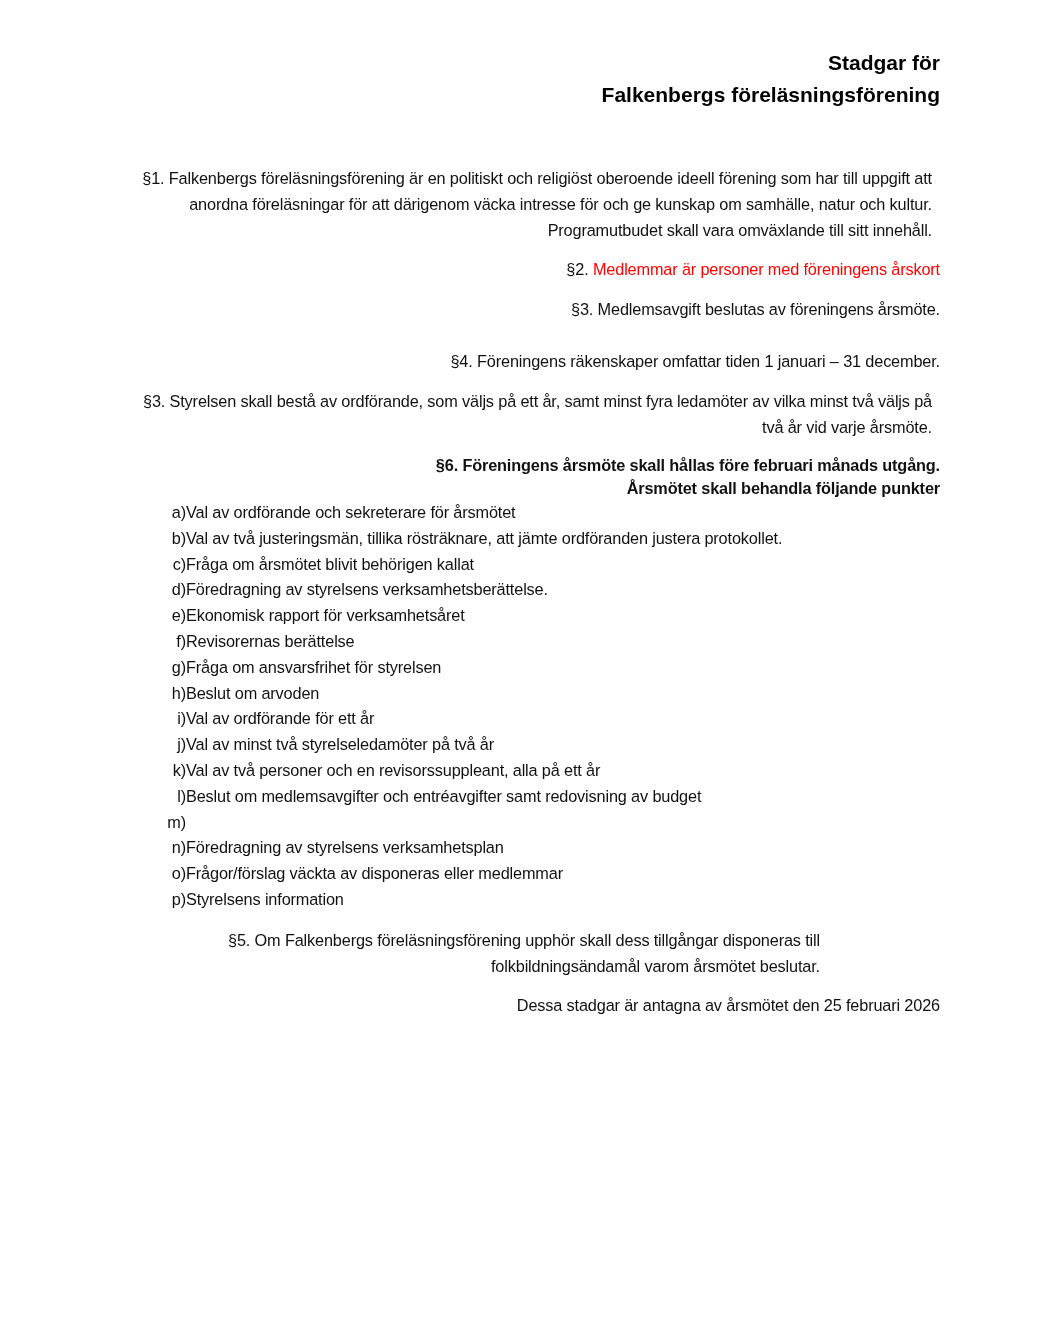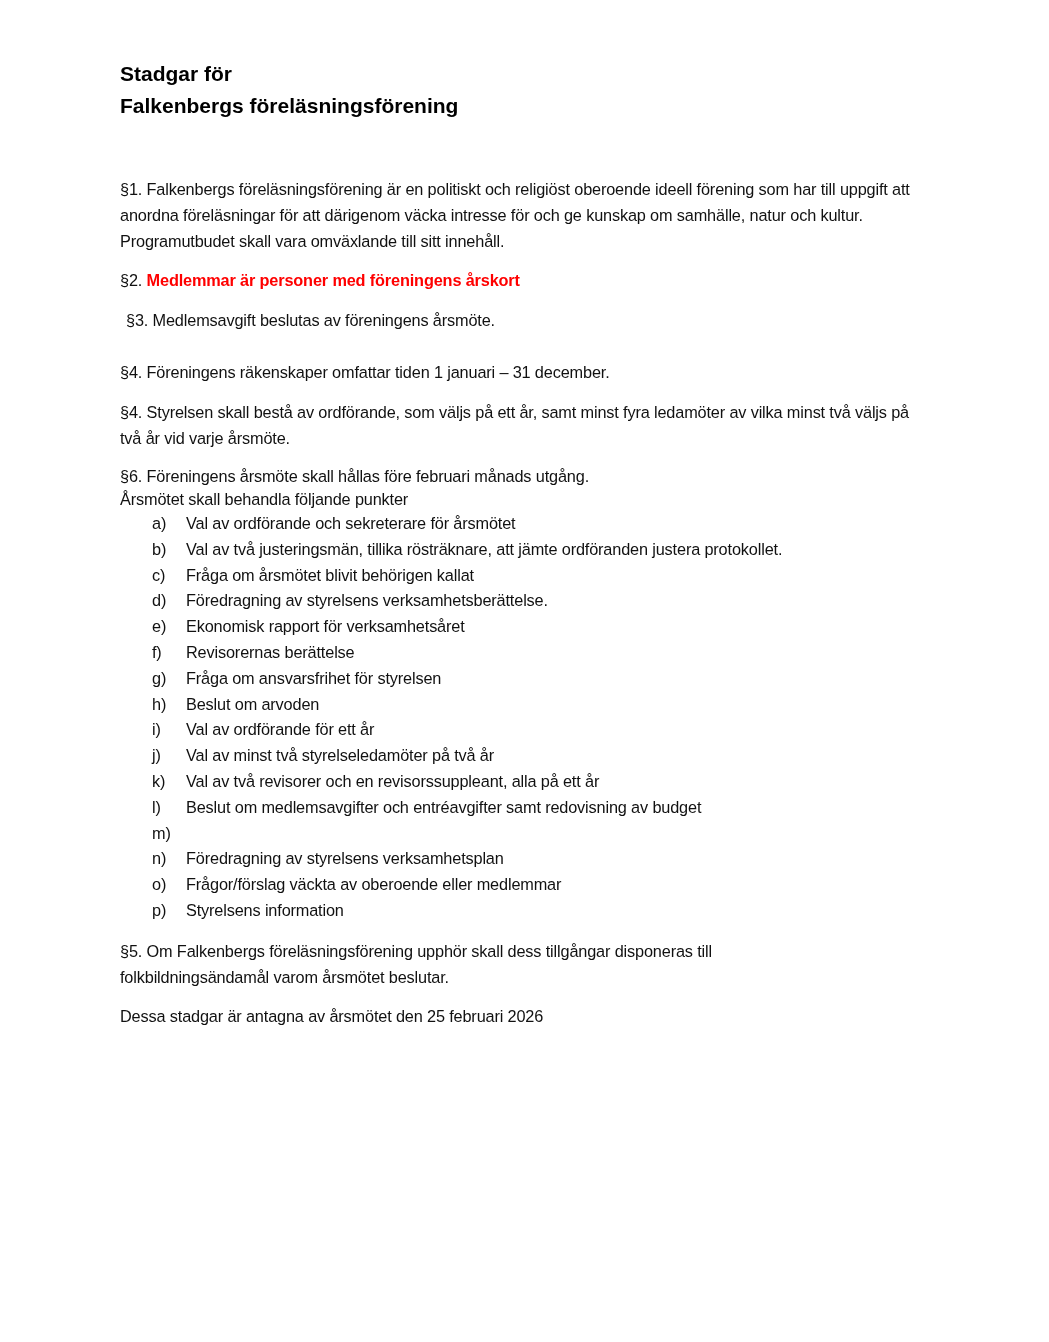--- a/index.html
+++ b/index.html
@@ -1,20 +1,20 @@
 <!DOCTYPE html>
 <html><head>
   <meta charset="utf-8">
   <style>
     html, body { margin: 0; padding: 0; background: #ffffff; }
     body {
       width: 1049px; height: 1342px; position: relative; overflow: hidden;
       font-family: "Liberation Sans", sans-serif; color: #111111;
     }
-    .page { position: absolute; left: 120px; top: 58px; width: 820px; }
+    .page { position: absolute; left: 120px; top: 47px; width: 820px; text-align: right; }
     .title { font-weight: bold; font-size: 21px; line-height: 32px; margin: 0; color: #000; }
     .body-text { font-size: 16.3px; line-height: 26px; letter-spacing: -0.15px; }
     .para { margin: 0; }
     .red { color: #ff0000; }
     .list { margin: 0; padding: 0; list-style: none; }
     .list li { display: flex; line-height: 25.8px; font-size: 16.3px; letter-spacing: -0.15px; }
     .list .marker { width: 34px; padding-left: 32px; flex: none; }
   </style>
 </head>
 <body>
@@ -22,28 +22,28 @@
 <div class="page">
   <h1 class="title">
     <span>Stadgar för</span><br>
     <span>Falkenbergs föreläsningsförening</span>
   </h1>
 
   <div class="body-text">
     <p class="para" style="margin-top:54px; width:812px;">§1.  Falkenbergs föreläsningsförening är en politiskt och religiöst oberoende ideell förening som har till uppgift att anordna föreläsningar för att därigenom väcka intresse för och ge kunskap om samhälle, natur och kultur. Programutbudet skall vara omväxlande till sitt innehåll.</p>
 
     <p class="para" style="margin-top:13px;">
-      <span>§2. </span><span class="red" style="color: rgb(255, 0, 0); font-weight: bold;">Medlemmar är personer med föreningens årskort</span>
+      <span>§2. </span><span class="red" style="color: rgb(255, 0, 0);">Medlemmar är personer med föreningens årskort</span>
     </p>
 
     <p class="para" style="margin-top:14px;margin-left:6px;">§3. Medlemsavgift beslutas av föreningens årsmöte.</p>
     <p class="para" style="margin-top:26px;">§4. Föreningens räkenskaper omfattar tiden 1 januari – 31 december.</p>
-    <p class="para" style="margin-top:14px; width:812px;">§4. Styrelsen skall bestå av ordförande, som väljs på ett år, samt minst fyra ledamöter av vilka minst två väljs på två år vid varje årsmöte.</p>
+    <p class="para" style="margin-top:14px; width:812px;">§3. Styrelsen skall bestå av ordförande, som väljs på ett år, samt minst fyra ledamöter av vilka minst två väljs på två år vid varje årsmöte.</p>
 
-    <p class="para" style="margin-top:14px; line-height:23px;">
+    <p class="para" style="margin-top:14px; line-height:23px;font-weight:bold;">
       <span>§6. Föreningens årsmöte skall hållas före februari månads utgång.</span><br>
       <span>Årsmötet skall behandla följande punkter</span>
     </p>
 
     <ul class="list" id="agenda-list">
         <li>
           <span class="marker">a)</span>
           <span>Val av ordförande och sekreterare för årsmötet</span>
         </li>
         <li>
@@ -77,36 +77,36 @@
         <li>
           <span class="marker">i)</span>
           <span>Val av ordförande för ett år</span>
         </li>
         <li>
           <span class="marker">j)</span>
           <span>Val av minst två styrelseledamöter på två år</span>
         </li>
         <li>
           <span class="marker">k)</span>
-          <span>Val av två revisorer och en revisorssuppleant, alla på ett år</span>
+          <span>Val av två personer och en revisorssuppleant, alla på ett år</span>
         </li>
         <li>
           <span class="marker">l)</span>
           <span>Beslut om medlemsavgifter och entréavgifter samt redovisning av budget</span>
         </li>
         <li>
           <span class="marker">m)</span>
         </li>
         <li>
           <span class="marker">n)</span>
           <span>Föredragning av styrelsens verksamhetsplan</span>
         </li>
         <li>
           <span class="marker">o)</span>
-          <span>Frågor/förslag väckta av oberoende eller medlemmar</span>
+          <span>Frågor/förslag väckta av disponeras eller medlemmar</span>
         </li>
         <li>
           <span class="marker">p)</span>
           <span>Styrelsens information</span>
         </li>
       </ul>
 
     <p class="para" style="margin-top:14px; width:700px;">§5. Om Falkenbergs föreläsningsförening upphör skall dess tillgångar disponeras till folkbildningsändamål varom årsmötet beslutar.</p>
     <p class="para" style="margin-top:13px;">Dessa stadgar är antagna av årsmötet den 25 februari 2026</p>
   </div>

